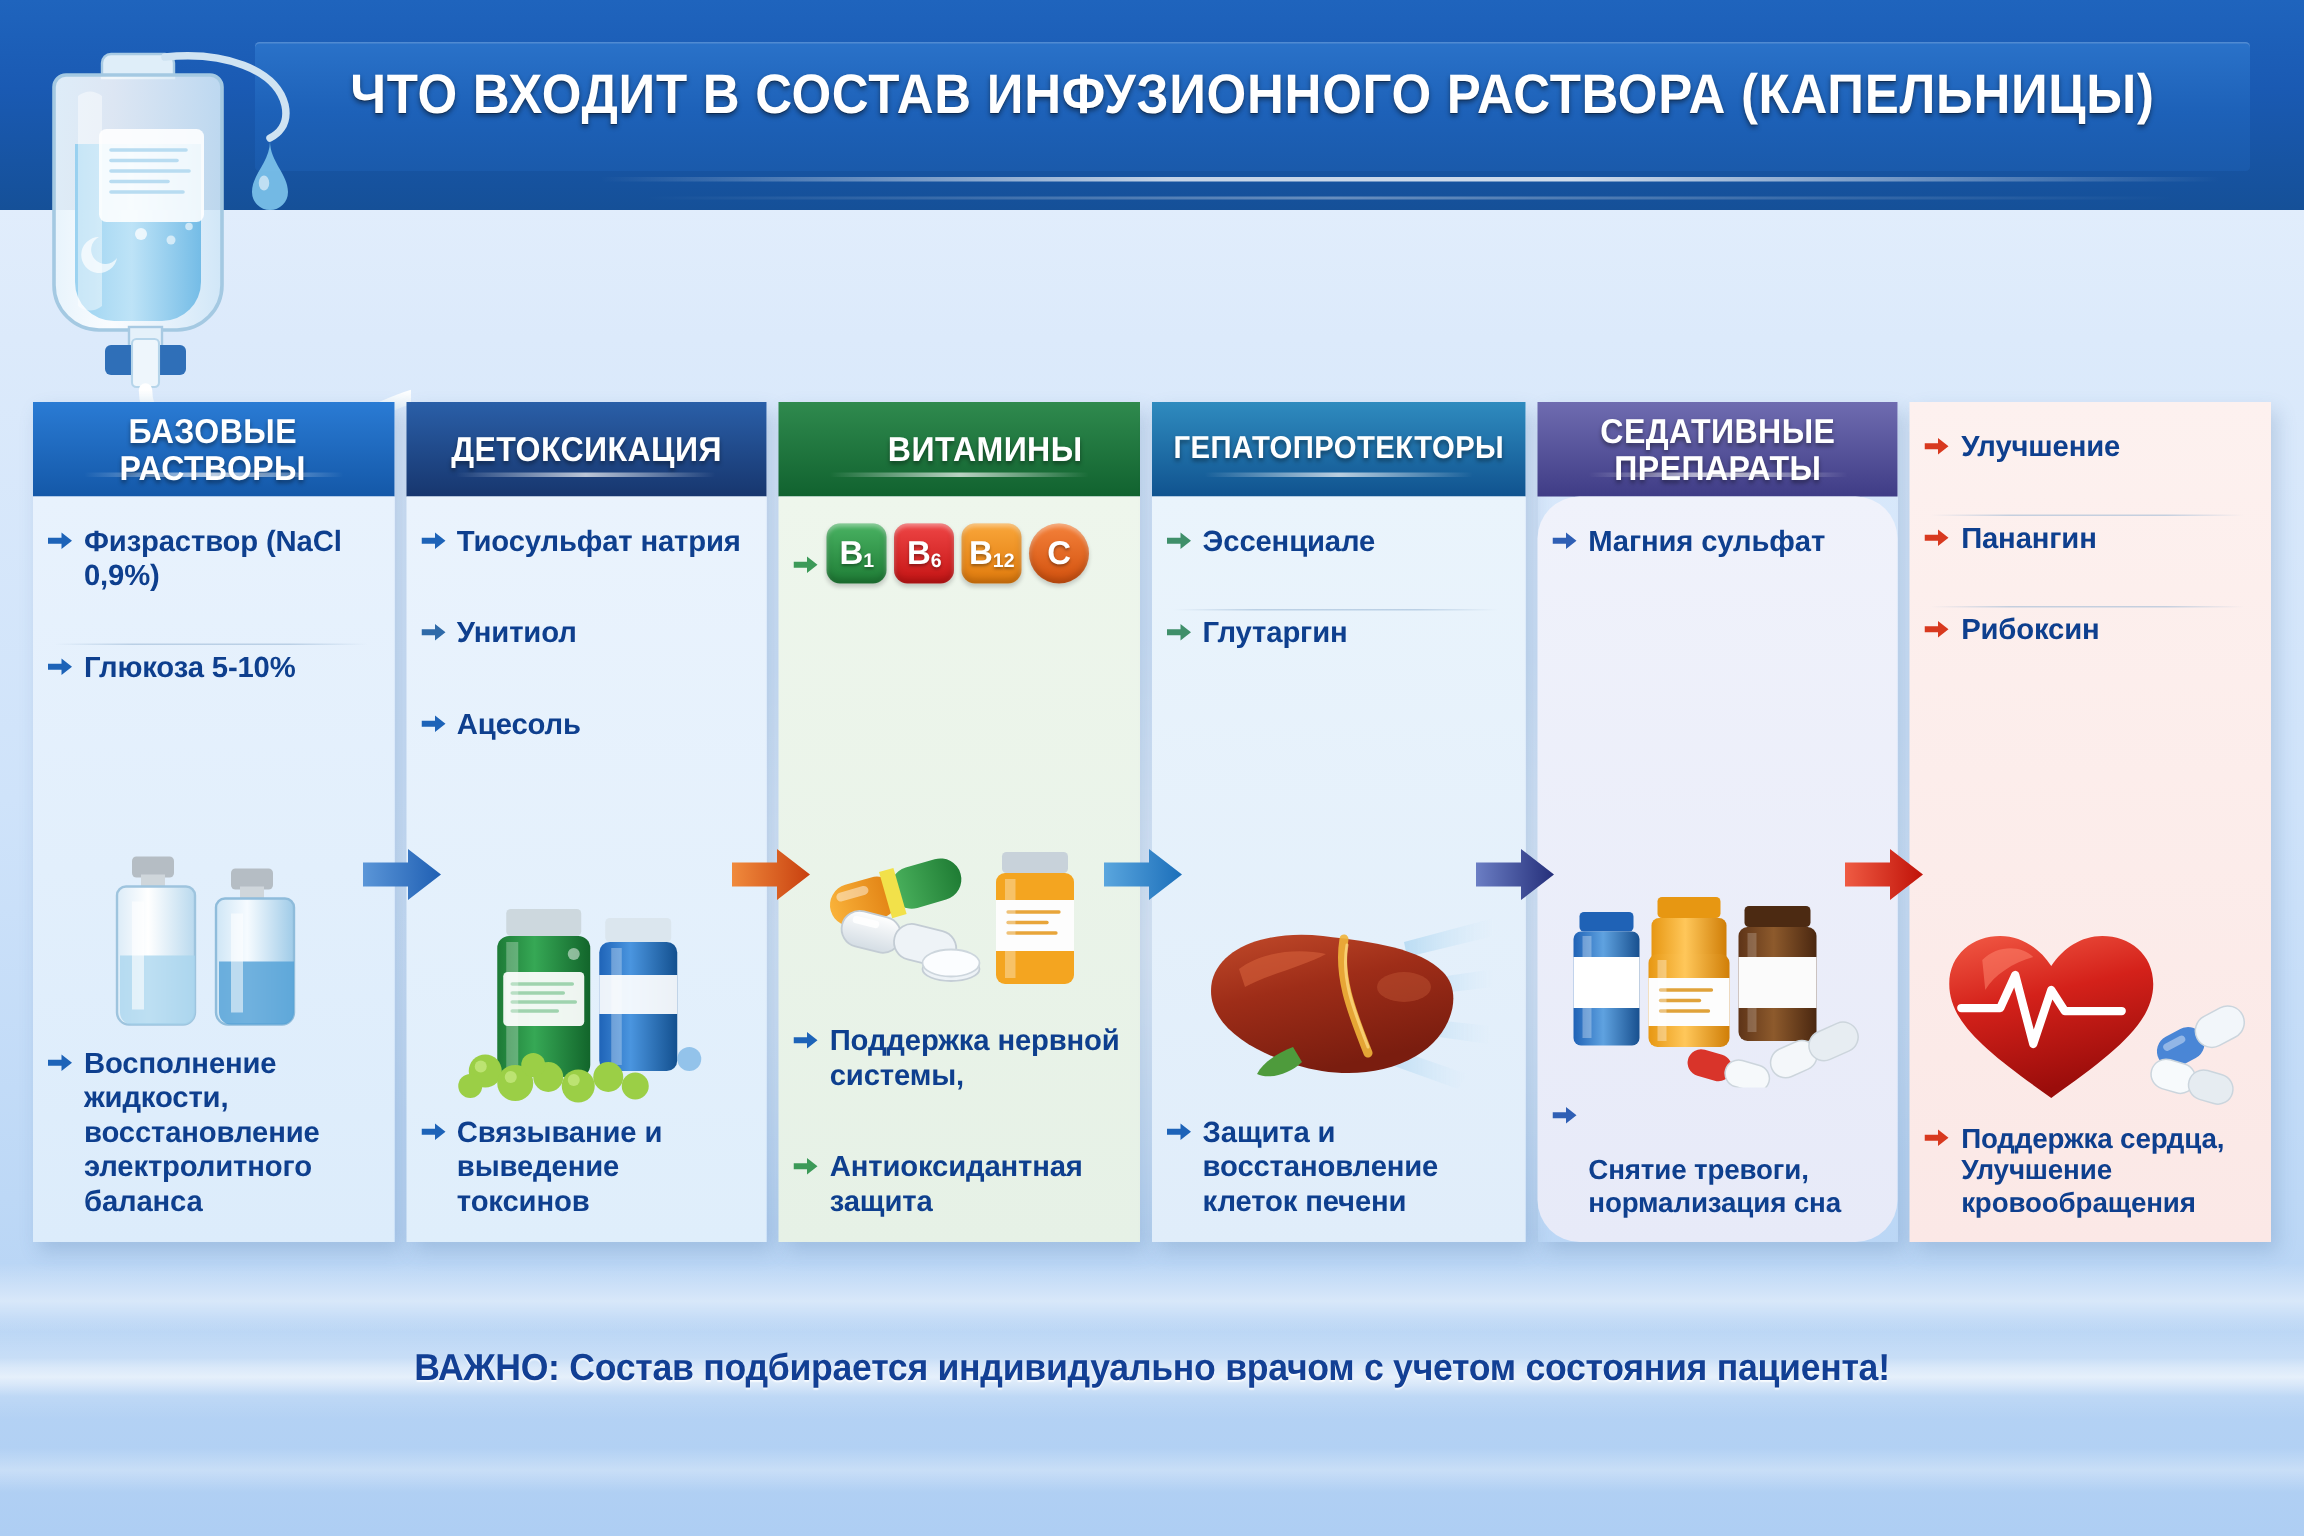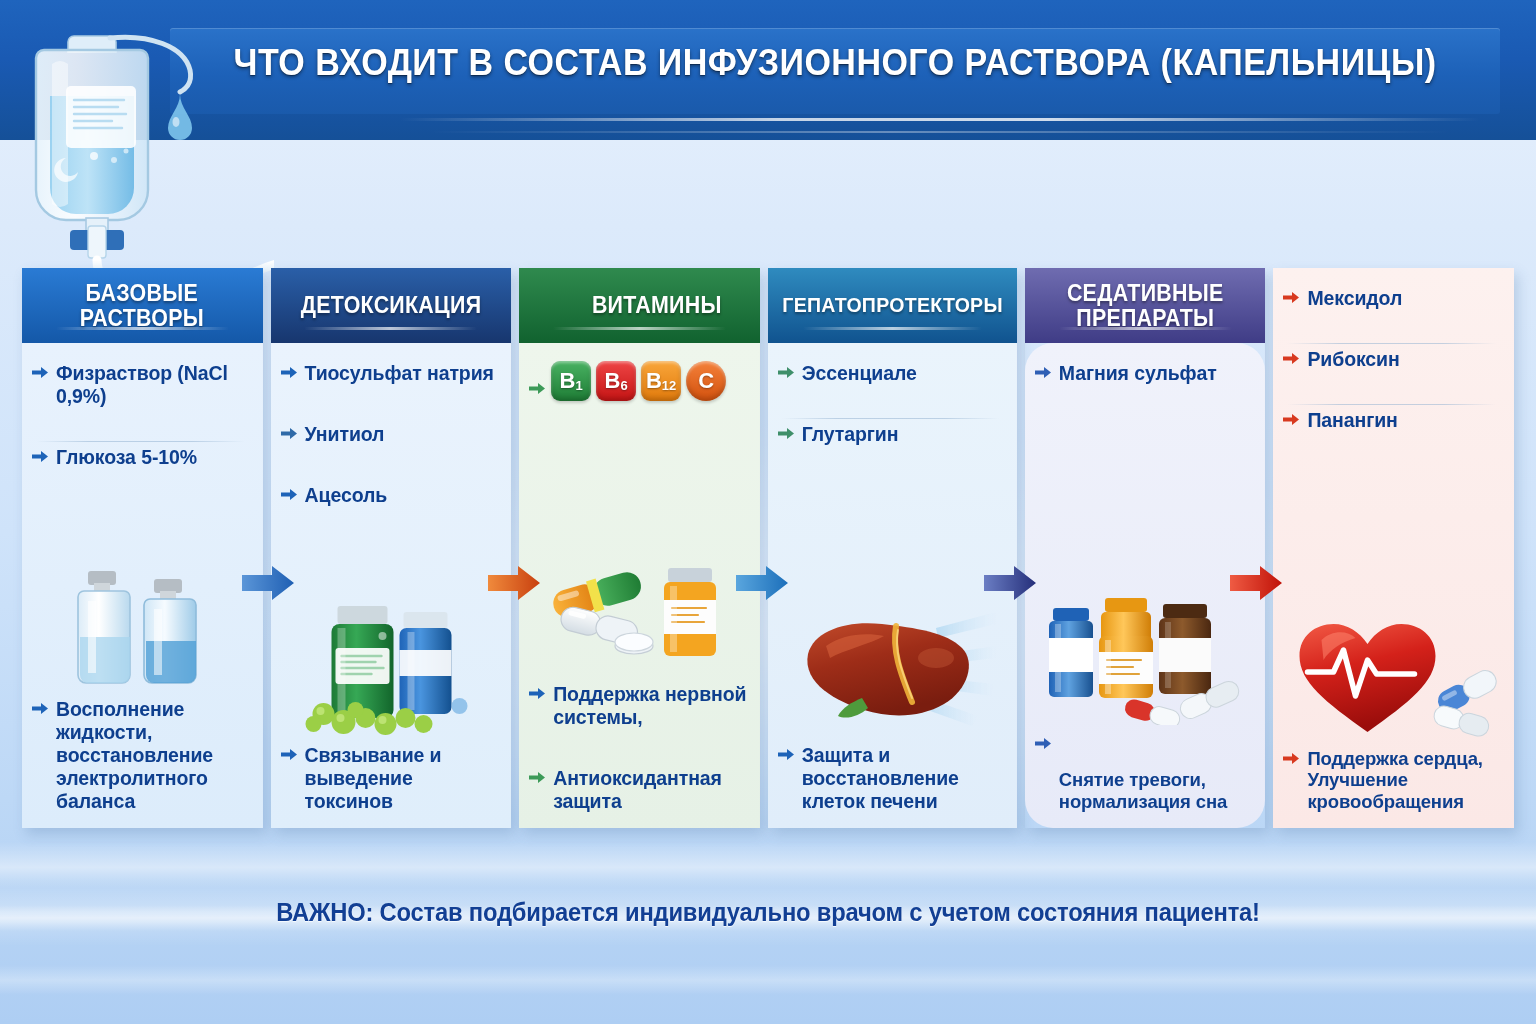--- a/index.html
+++ b/index.html
@@ -92,21 +92,21 @@
     gap: 8px;
   }
   .col {
     position: relative;
     flex: 1 1 0;
     display: flex;
     flex-direction: column;
     box-shadow: 4px 6px 12px rgba(60,100,150,.22);
   }
   .col-head {
-    height: 75px;
+    height: 63px;
     display: flex;
     align-items: center;
     justify-content: center;
     position: relative;
     padding: 0 6px;
   }
   .col-head-text {
     color: #fff;
     font-weight: 700;
     font-size: 23px;
@@ -728,33 +728,33 @@
       </div>
     </div>
 
     <div class="col">
       <div class="col-body" style="background:linear-gradient(180deg,#fdf1ef 0%,#fbe8e6 100%);">
         <div class="item-list">
           <div class="item">
             <svg class="arrow-bullet" viewBox="0 0 17 13">
                 <path d="M0 4.5h9V1l7 5.5L9 12V8.5H0z" fill="#d8391f"></path>
               </svg>
-            <div class="item-text">Мексидол</div>
+            <div class="item-text">Улучшение</div>
           </div>
           <div class="item">
             <svg class="arrow-bullet" viewBox="0 0 17 13">
                 <path d="M0 4.5h9V1l7 5.5L9 12V8.5H0z" fill="#d8391f"></path>
               </svg>
+            <div class="item-text">Панангин</div>
+          </div>
+          <div class="item">
+            <svg class="arrow-bullet" viewBox="0 0 17 13">
+                <path d="M0 4.5h9V1l7 5.5L9 12V8.5H0z" fill="#d8391f"></path>
+              </svg>
             <div class="item-text">Рибоксин</div>
-          </div>
-          <div class="item">
-            <svg class="arrow-bullet" viewBox="0 0 17 13">
-                <path d="M0 4.5h9V1l7 5.5L9 12V8.5H0z" fill="#d8391f"></path>
-              </svg>
-            <div class="item-text">Панангин</div>
           </div>
         </div>
         <div class="art" style="min-height:130px;">
           <svg width="215" height="130" viewBox="0 0 215 130">
             <defs>
               <linearGradient id="hrt" x1="0" y1="0" x2="0.3" y2="1">
                 <stop offset="0%" stop-color="#f25a45"></stop>
                   <stop offset="45%" stop-color="#d4211a"></stop>
                   <stop offset="100%" stop-color="#9b0d0b"></stop>
               </linearGradient>

